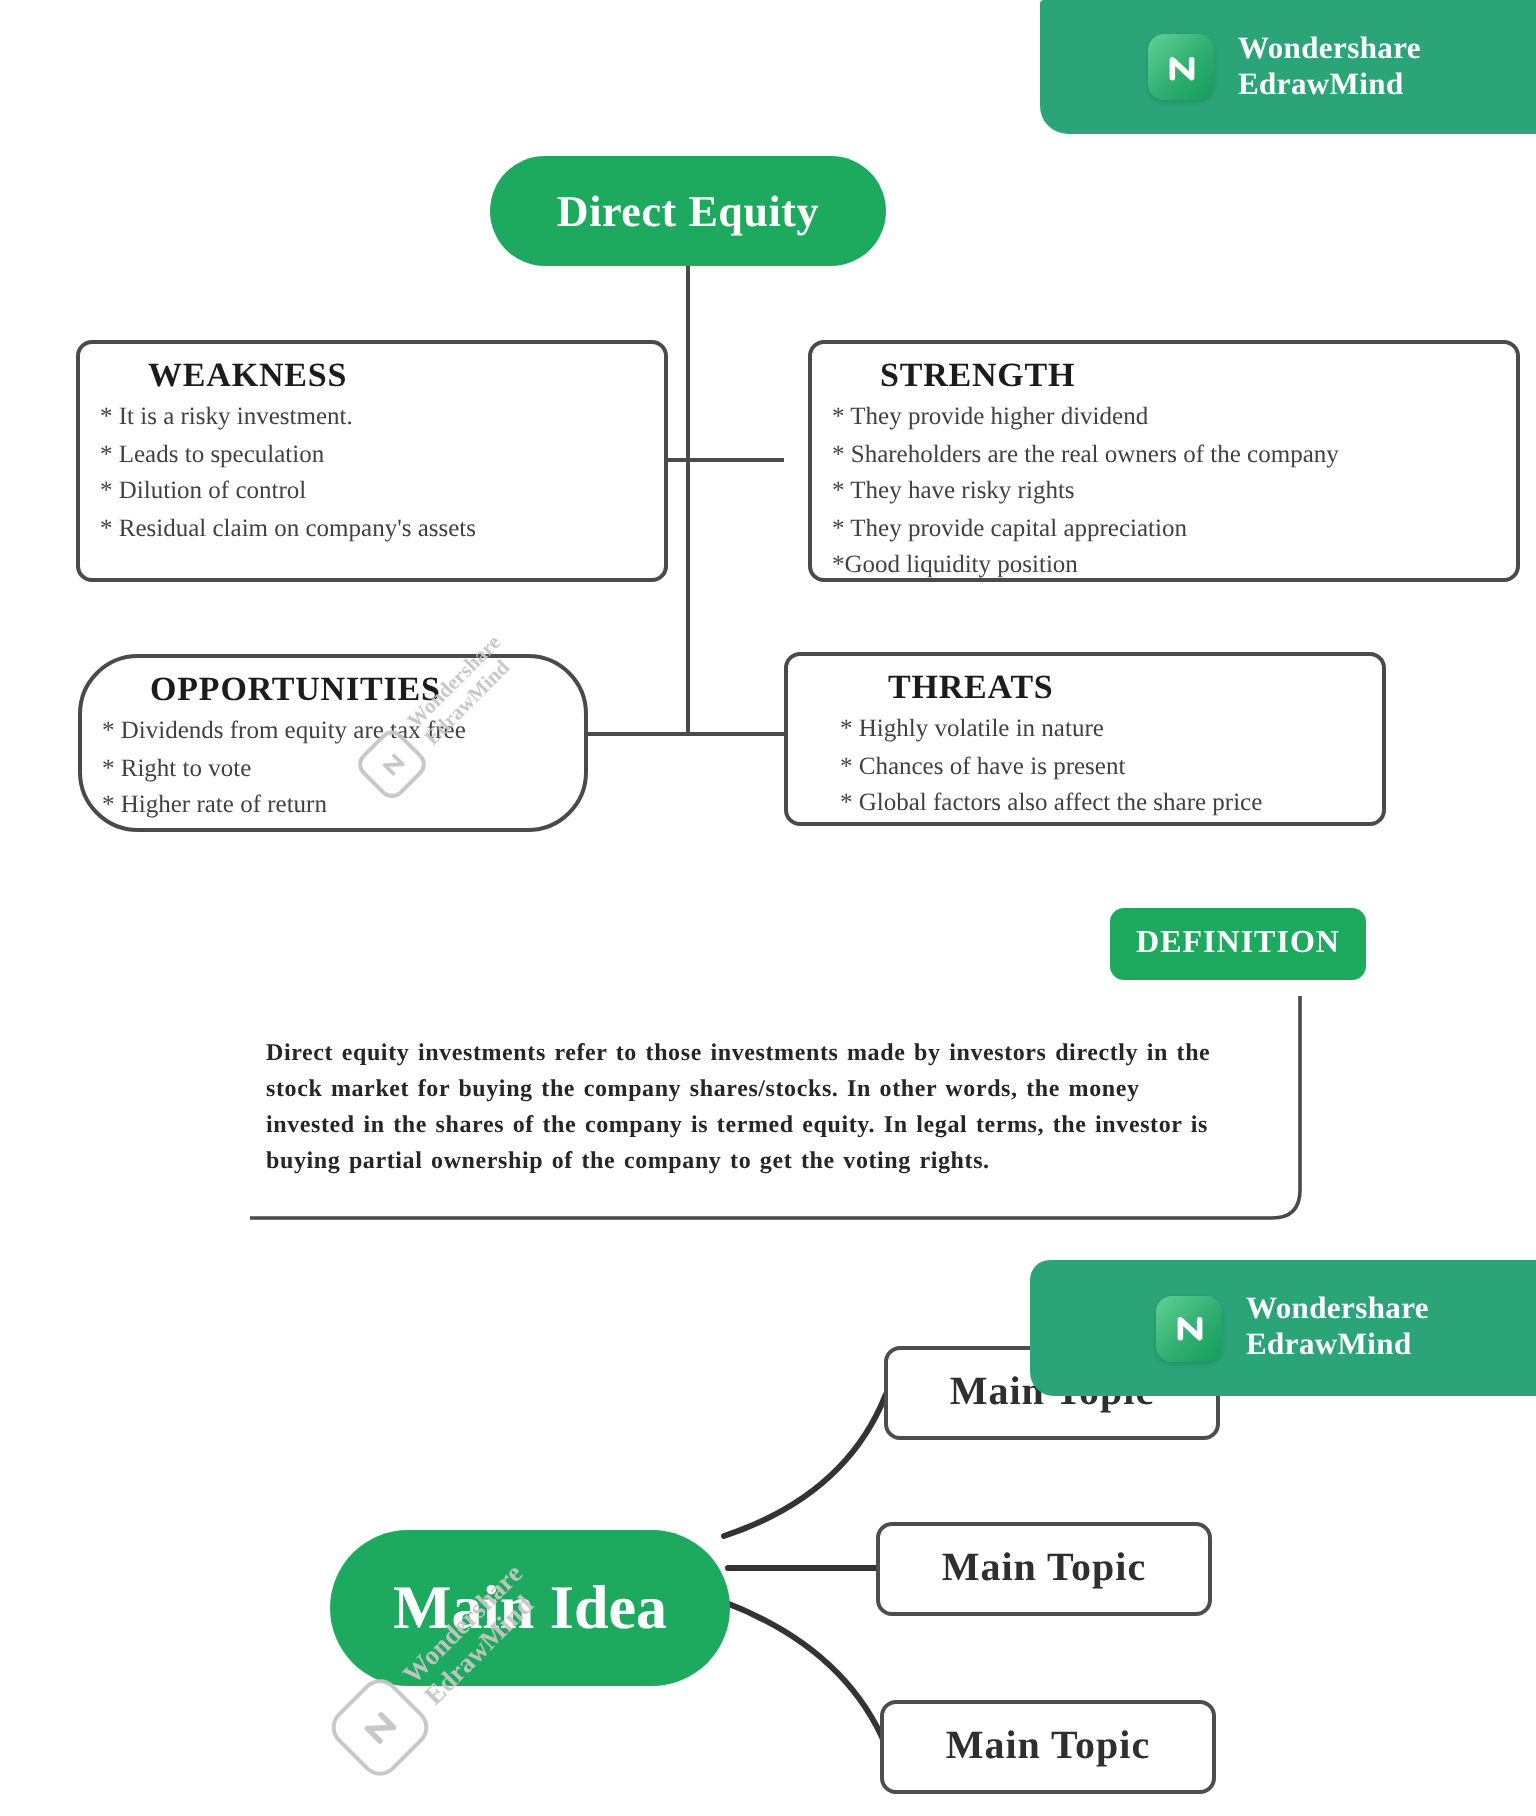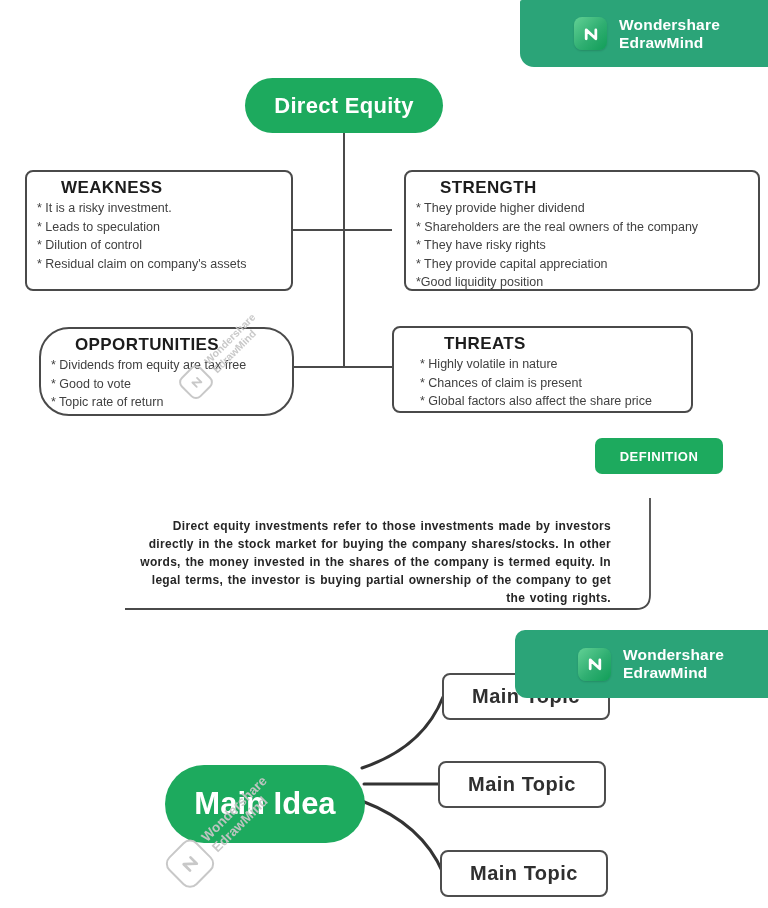--- a/index.html
+++ b/index.html
@@ -1,18 +1,18 @@
 <!DOCTYPE html>
 <html><head>
 <meta charset="utf-8">
 <style>
   html,body{margin:0;padding:0;background:#fff;}
   #stage{
     position:relative;width:768px;height:908px;background:#ffffff;
-    font-family:Liberation Sans, sans-serif;overflow:hidden;
+    font-family:Liberation Serif, serif;overflow:hidden;
   }
   
   .badge{
     position:absolute;background:#2ba478;display:flex;align-items:center;
     color:#ffffff;
   }
   .badge-top{left:520px;top:0;width:248px;height:67px;border-radius:2px 0 0 14px;padding-left:54px;box-sizing:border-box;z-index:6;}
   .badge-mid{left:515px;top:630px;width:253px;height:68px;border-radius:10px 0 0 12px;padding-left:63px;box-sizing:border-box;z-index:6;}
   .badge-logo{
     width:33px;height:33px;border-radius:8px;flex:0 0 33px;
@@ -24,36 +24,36 @@
   
   .pill{
     position:absolute;background:#1daa5e;color:#fff;font-weight:bold;
     display:flex;align-items:center;justify-content:center;z-index:2;
   }
   .pill-root1{left:245px;top:78px;width:198px;height:55px;border-radius:28px;font-size:22px;letter-spacing:0.3px;}
   .swot-box{
     position:absolute;background:#ffffff;border:2px solid #4a4a4a;border-radius:8px;
     box-sizing:border-box;padding-top:4px;z-index:2;
   }
-  .box-weakness{left:25px;top:170px;width:268px;height:121px;}
+  .box-weakness{left:38px;top:170px;width:296px;height:121px;}
   .box-strength{left:404px;top:170px;width:356px;height:121px;}
   .box-opportunities{left:39px;top:327px;width:255px;height:89px;border-radius:30px;}
   .box-threats{left:392px;top:326px;width:301px;height:87px;padding-left:16px;}
   .swot-title{margin:2px 0 1px 34px;font-size:17px;font-weight:bold;color:#1c1c1c;letter-spacing:0.4px;}
   .swot-item{margin-left:10px;font-size:12.5px;color:#414141;line-height:18.6px;white-space:nowrap;}
   
   .def-box{
-    position:absolute;left:555px;top:438px;width:128px;height:36px;border-radius:7px;
-    background:#1daa5e;color:#fff;font-size:13px;font-weight:bold;letter-spacing:0.5px;
-    display:flex;align-items:center;justify-content:center;z-index:2;margin-left:40px;
+    position:absolute;left:555px;top:454px;width:128px;height:36px;border-radius:7px;
+    background:#1daa5e;color:#fff;font-size:16px;font-weight:bold;letter-spacing:0.5px;
+    display:flex;align-items:center;justify-content:center;z-index:2;
   }
   .def-text{
     position:absolute;left:133px;top:517px;width:478px;
     font-size:12px;font-weight:bold;color:#262626;line-height:18px;letter-spacing:0.3px;
-    word-spacing:1px;z-index:2;text-align:right;
+    word-spacing:1px;z-index:2;
   }
   
   .pill-root2{left:165px;top:745px;width:200px;height:78px;border-radius:39px;font-size:31px;margin-top:20px;}
   .topic-box{
     position:absolute;width:168px;height:47px;background:#fff;border:2.5px solid #4d4d4d;
     border-radius:8px;display:flex;align-items:center;justify-content:center;
     font-size:20px;font-weight:bold;color:#2f2f2f;box-sizing:border-box;z-index:4;letter-spacing:0.5px;
   }
   .topic-1{left:442px;top:673px;}
   .topic-2{left:438px;top:761px;}
@@ -119,28 +119,28 @@
     <div class="swot-item">* They provide higher dividend</div>
     <div class="swot-item">* Shareholders are the real owners of the company</div>
     <div class="swot-item">* They have risky rights</div>
     <div class="swot-item">* They provide capital appreciation</div>
     <div class="swot-item">*Good liquidity position</div>
   </div>
 
   <div class="swot-box box-opportunities">
     <div class="swot-title">OPPORTUNITIES</div>
     <div class="swot-item">* Dividends from equity are tax free</div>
-    <div class="swot-item">* Good to vote</div>
-    <div class="swot-item">* Topic rate of return</div>
+    <div class="swot-item">* Right to vote</div>
+    <div class="swot-item">* Higher rate of return</div>
   </div>
 
   <div class="swot-box box-threats">
     <div class="swot-title">THREATS</div>
     <div class="swot-item">* Highly volatile in nature</div>
-    <div class="swot-item">* Chances of claim is present</div>
+    <div class="swot-item">* Chances of have is present</div>
     <div class="swot-item">* Global factors also affect the share price</div>
   </div>
 
   <div class="def-box">DEFINITION</div>
   <div class="def-text">Direct equity investments refer to those investments made by investors directly in the stock market for buying the company shares/stocks. In other words, the money invested in the shares of the company is termed equity. In legal terms, the investor is buying partial ownership of the company to get the voting rights.</div>
 
   <div class="wm wm-1">
     <div class="wm-logo">
       <svg width="15" height="15" viewBox="0 0 32 32">
         <polyline points="9,23 9,10 23,23 23,10" fill="none" stroke="currentColor" stroke-width="4" stroke-linecap="round" stroke-linejoin="round"></polyline>

